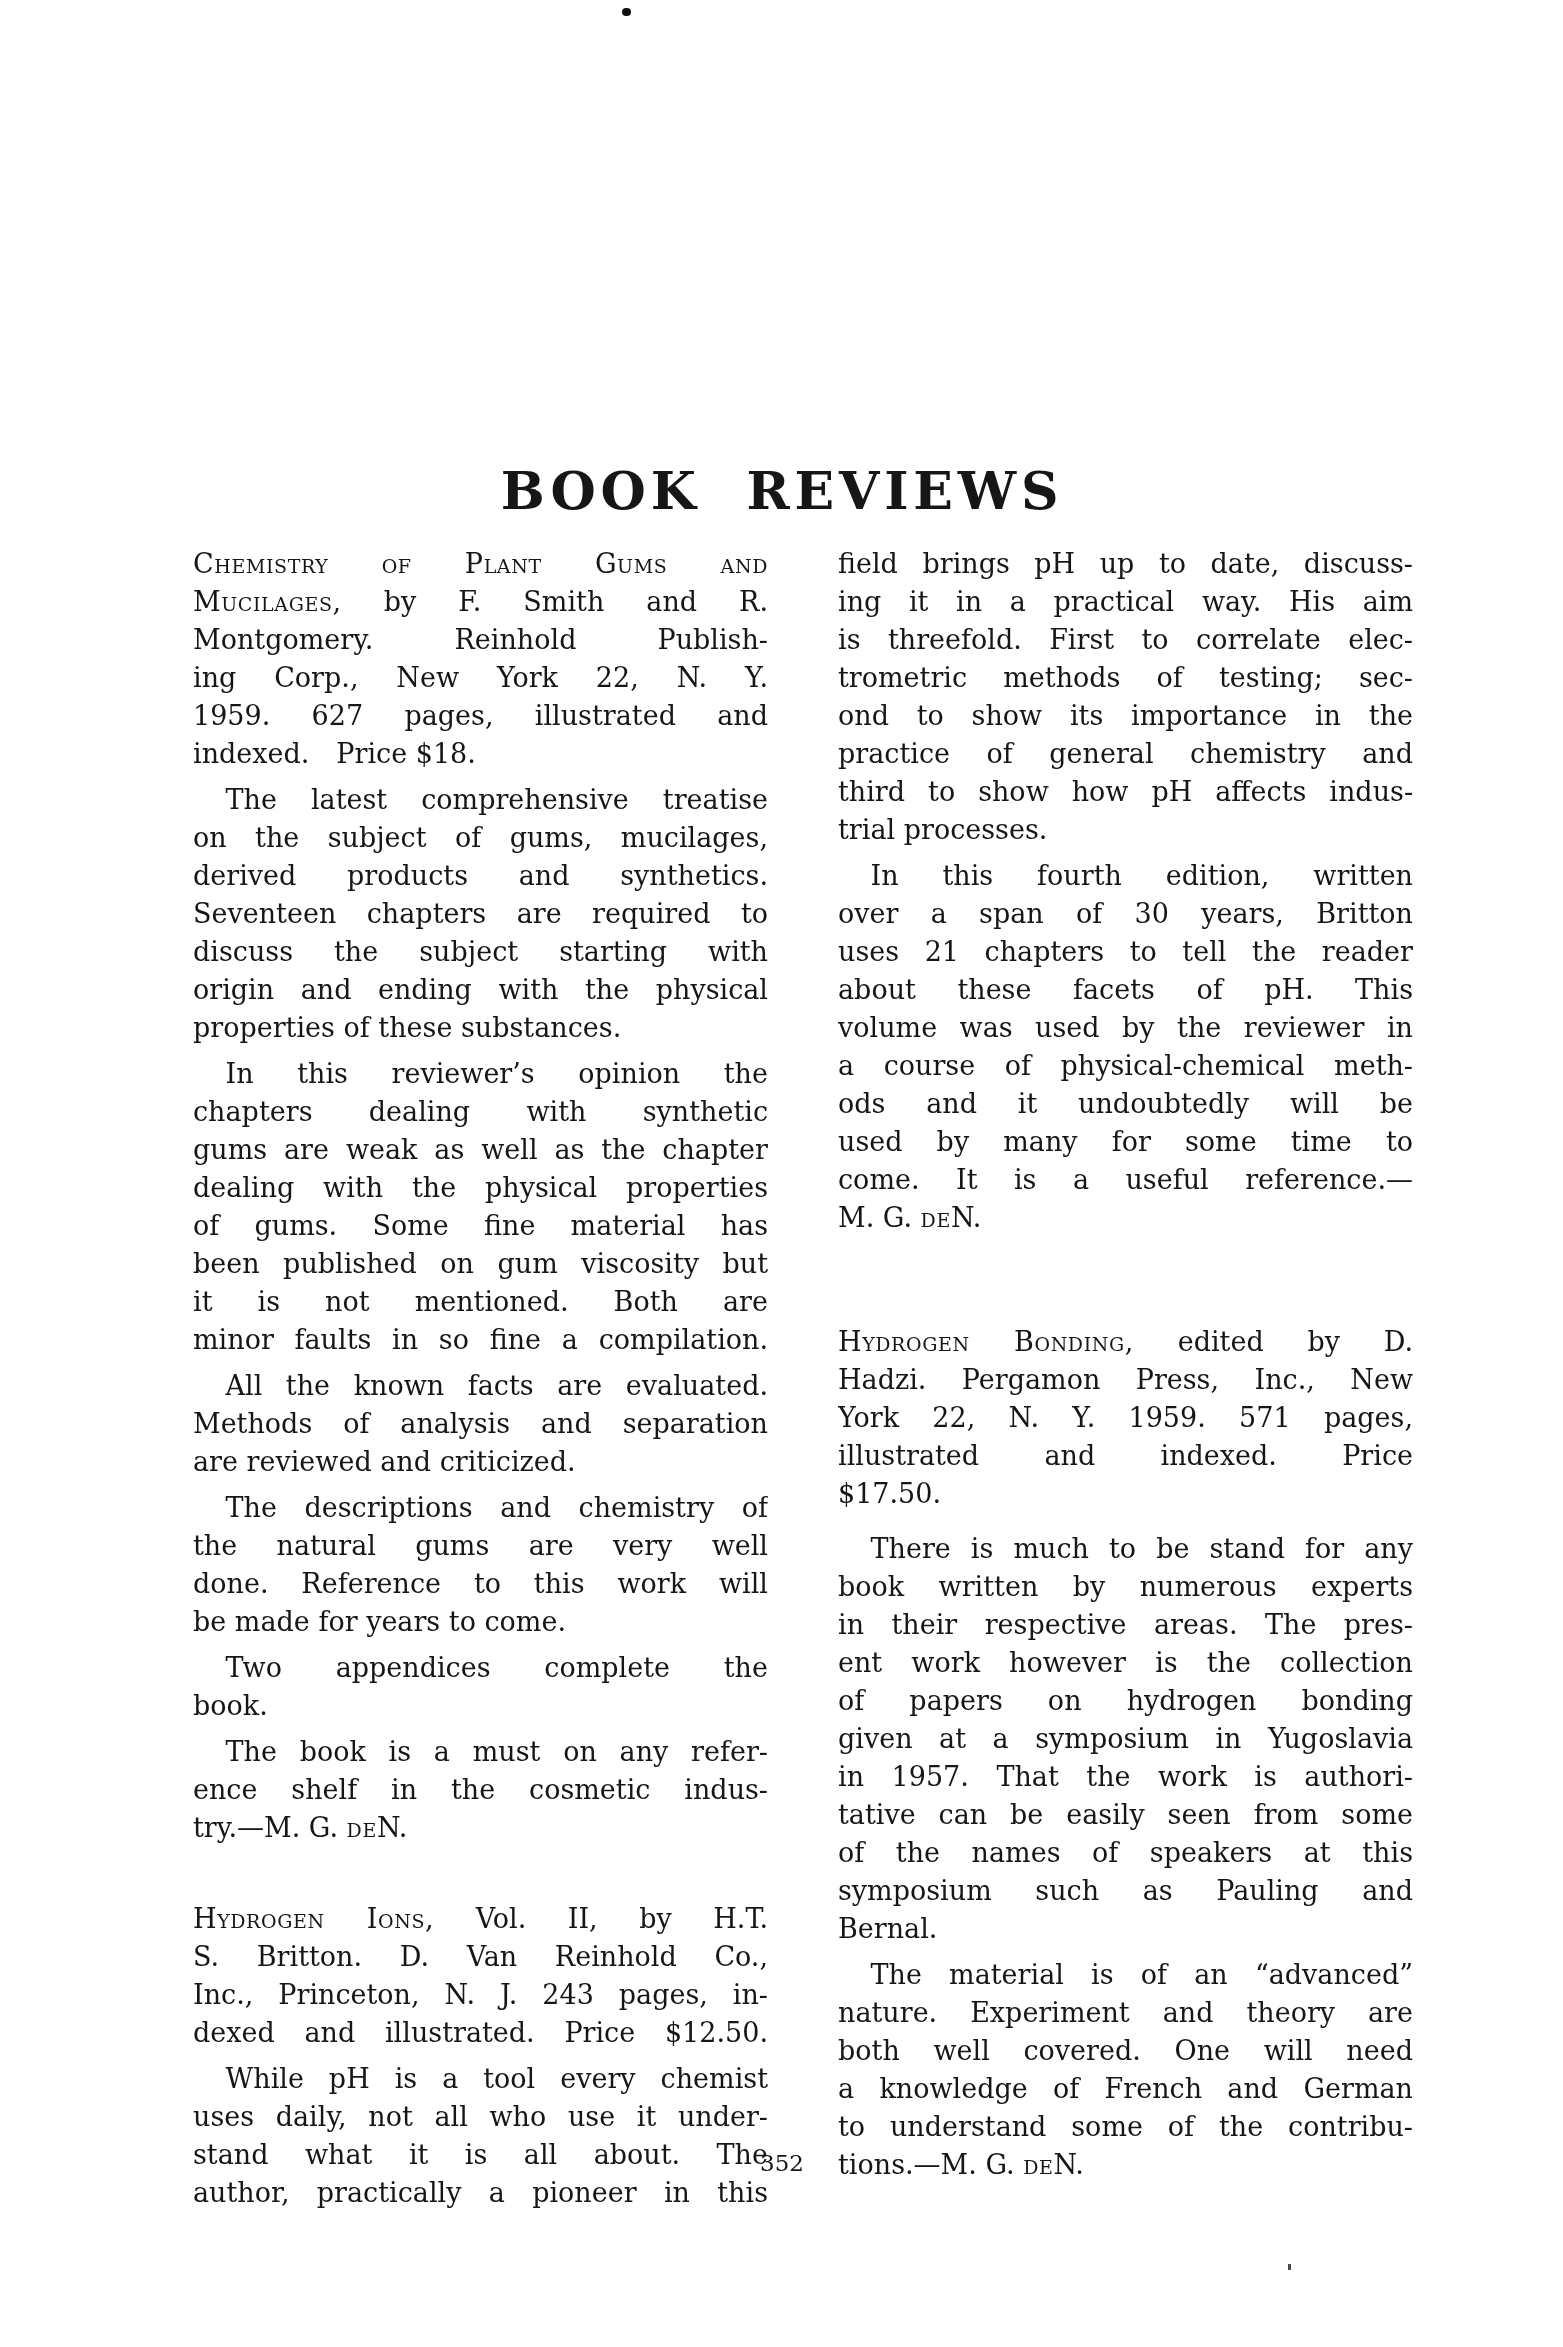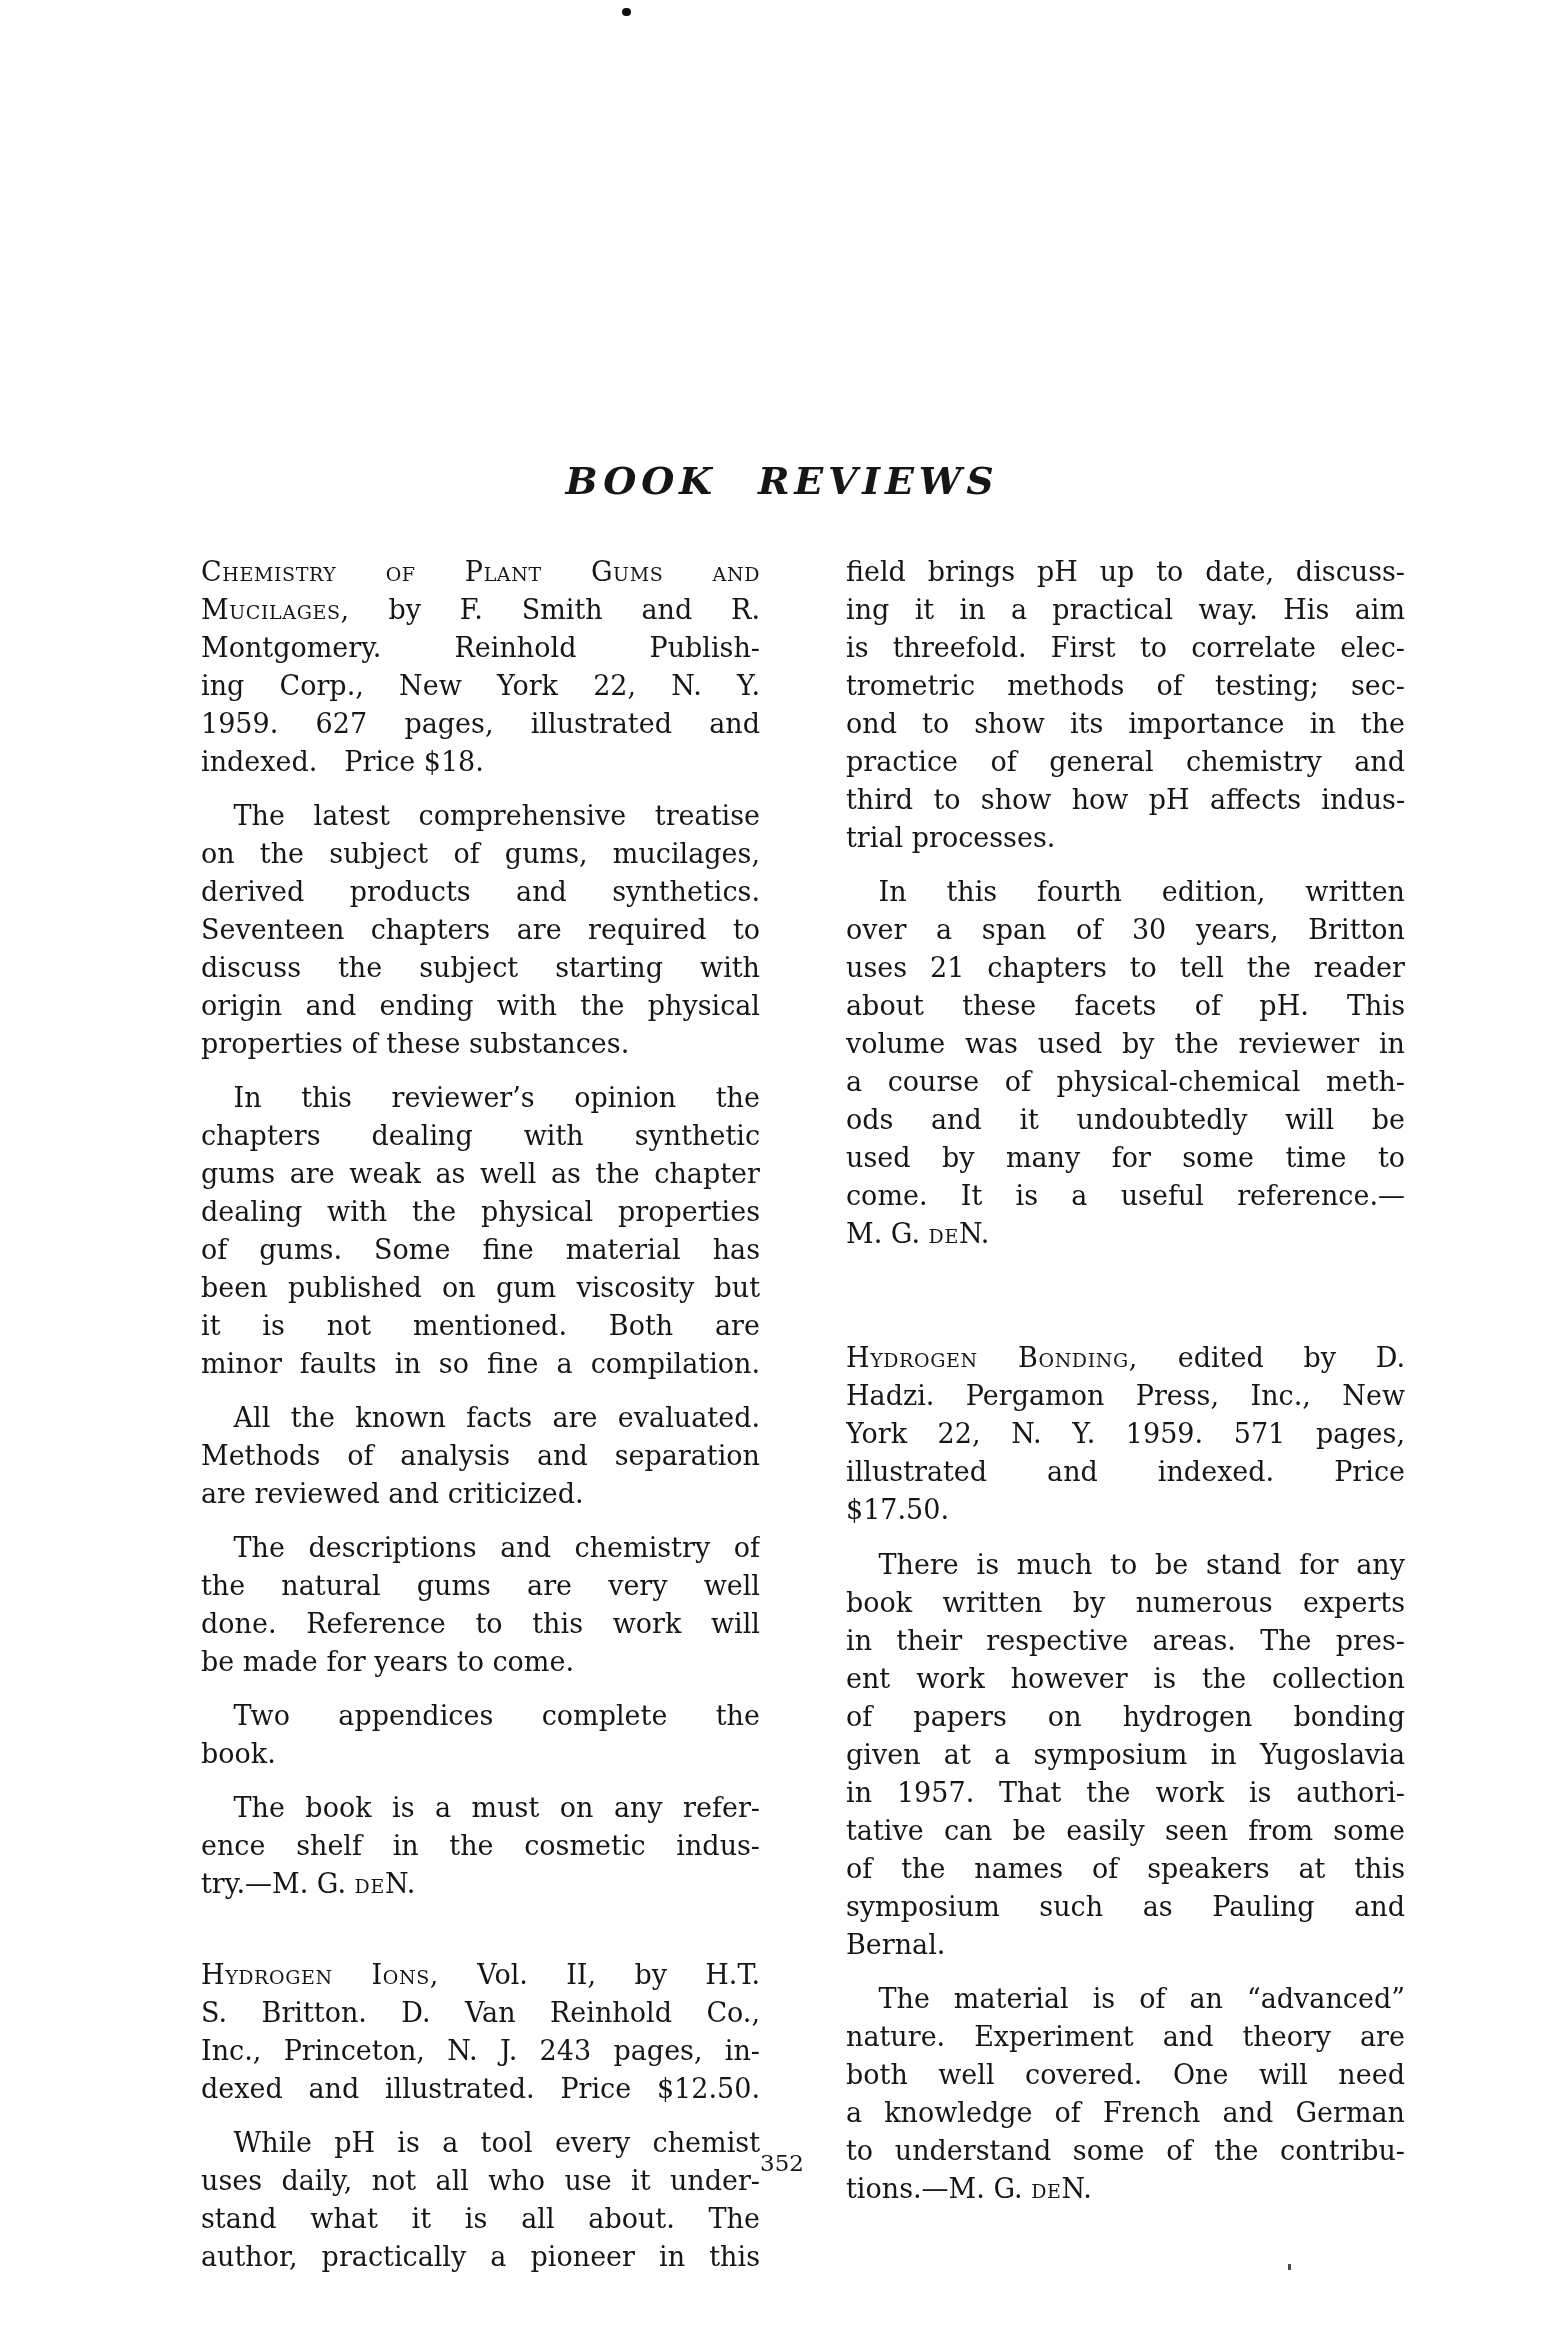--- a/index.html
+++ b/index.html
@@ -15,37 +15,36 @@
     font-family: "DejaVu Serif", "Liberation Serif", serif;
     color: #161616;
     overflow: hidden;
   }
   .page-title {
     position: absolute;
     top: 432px;
     left: 0;
     right: 0;
     text-align: center;
-    font-size: 38px;
+    font-size: 52px;
     line-height: 48px;
     font-weight: 700;
     letter-spacing: 4.8px;
     word-spacing: 23px;
-    font-style: italic;
   }
   .column {
     position: absolute;
     top: 537px;
     width: 591px;
     font-size: 27px;
     line-height: 38px;
   }
   #col-left  { left: 185px; }
   #col-right { left: 830px; }
-  .para { margin: 16px; }
+  .para { margin: 8px; }
   .line {
     text-align: justify;
     text-align-last: justify;
     overflow: hidden;
     height: 38px;
   }
   .line.last { text-align-last: left; }
   .line.indent { text-indent: 32.5px; }
   .sc {
     font-variant: small-caps;

